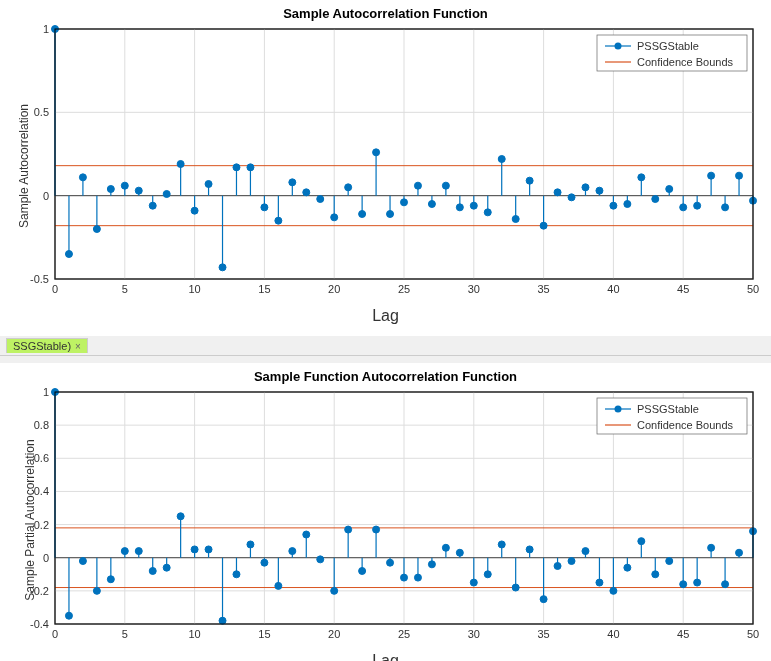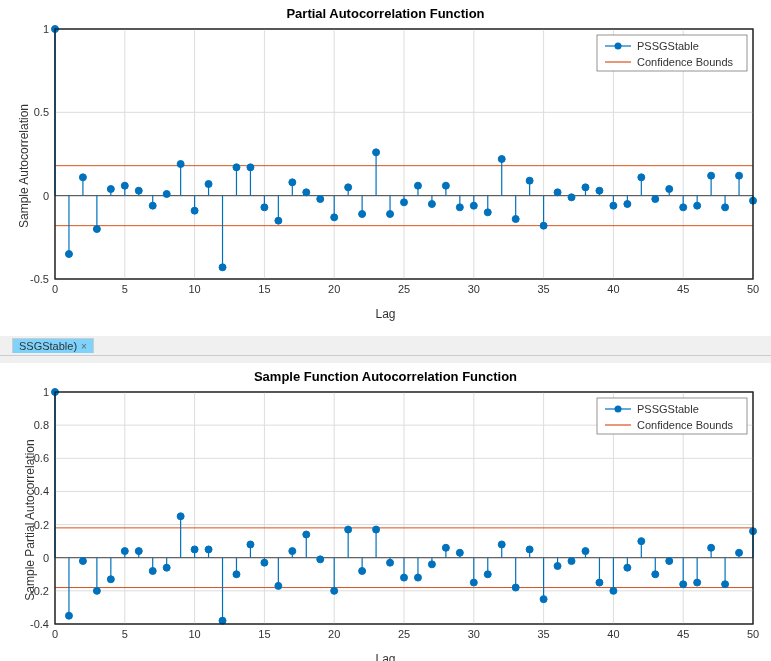--- a/index.html
+++ b/index.html
@@ -19,25 +19,25 @@
   .tab-bar {
     height: 20px;
     background: #f0f0f0;
     border-bottom: 1px solid #ccc;
     display: flex;
     align-items: center;
     font-size: 11px;
     color: #333;
   }
   .tab {
-    background: #7dd3fc;
+    background: #bef264;
     border: 1px solid #ccc;
     border-bottom: none;
     padding: 1px 6px;
-    margin-left: 12px;
+    margin-left: 6px;
     display: flex;
     align-items: center;
     gap: 4px;
   }
   .tab .close-x { color: #666; font-size: 10px; }
   .title {
     font-size: 13px;
     font-weight: bold;
     text-align: center;
     color: #000;
@@ -46,32 +46,32 @@
     position: absolute;
     left: 2px;
     top: 50%;
     transform: translateY(-50%) rotate(-90deg);
     transform-origin: center;
     font-size: 12px;
     color: #333;
     white-space: nowrap;
   }
   .xlabel {
-    font-size: 12px;
+    font-size: 16px;
     color: #333;
     text-align: center;
   }
   svg { display: block; }
 </style>
 </head>
 <body>
 
 <div class="panel panel-acf">
   <div style="padding-top:6px;">
-    <div class="title">Partial Autocorrelation Function</div>
+    <div class="title">Sample Autocorrelation Function</div>
   </div>
   <div style="position:relative; height:290px;">
     <span class="ylabel" style="left:-56px; width:160px; text-align:center;">Sample Autocorrelation</span>
     <svg id="svg-acf" width="771" height="290">
         <rect x="55" y="8" width="698" height="250" fill="#fff" stroke="#000" stroke-width="1"></rect>
         <line x1="55" y1="8" x2="55" y2="258" stroke="#ddd" stroke-width="1"></line>
         <text x="55" y="272" text-anchor="middle" font-size="11" fill="#333">0</text>
         <line x1="124.8" y1="8" x2="124.8" y2="258" stroke="#ddd" stroke-width="1"></line>
         <text x="124.8" y="272" text-anchor="middle" font-size="11" fill="#333">5</text>
         <line x1="194.6" y1="8" x2="194.6" y2="258" stroke="#ddd" stroke-width="1"></line>

